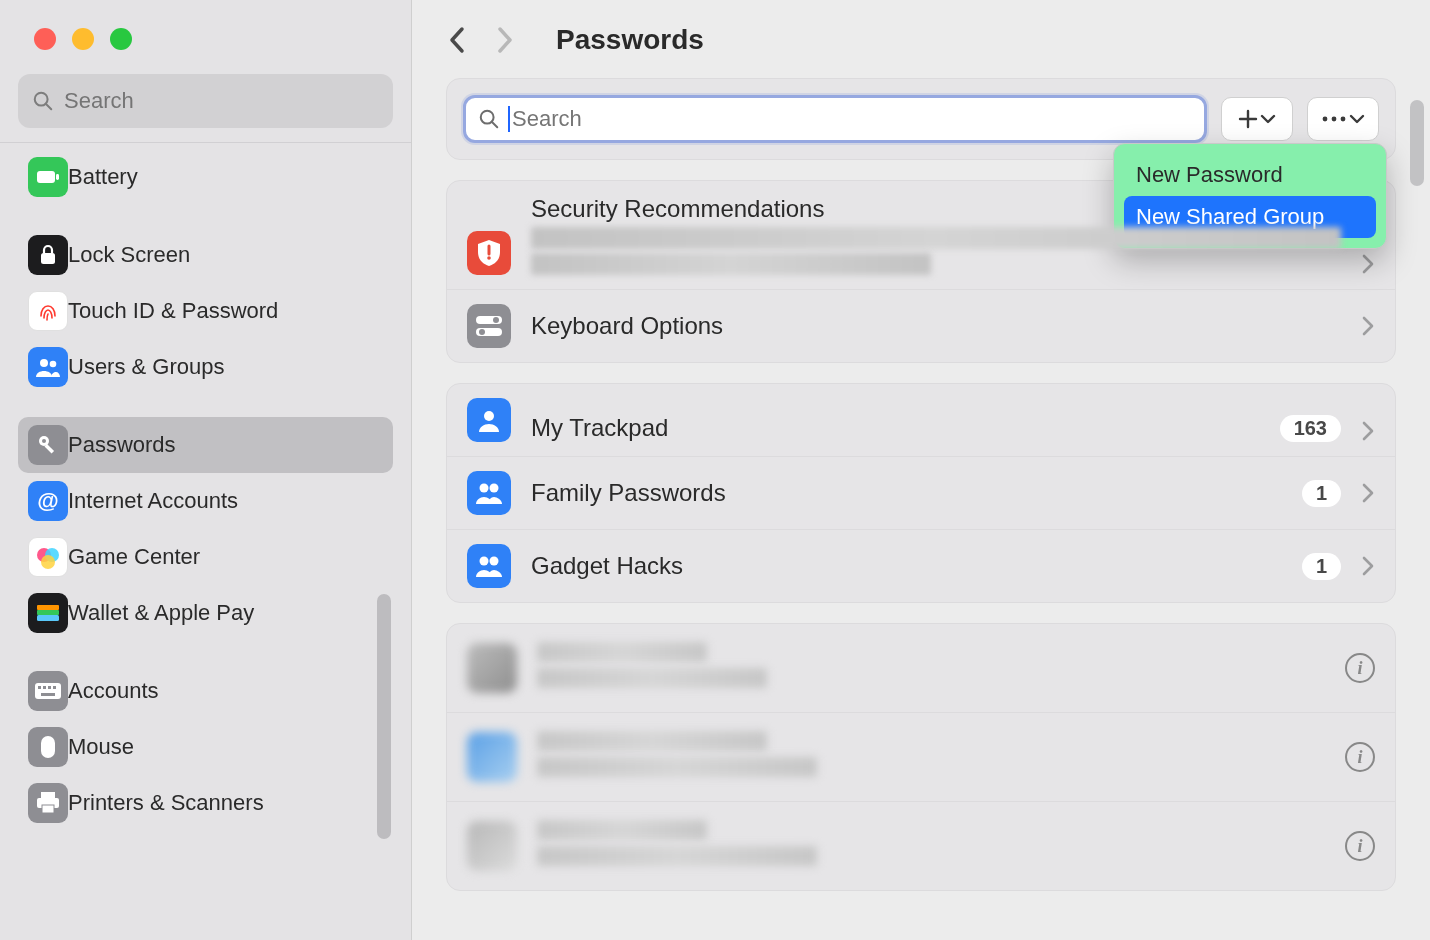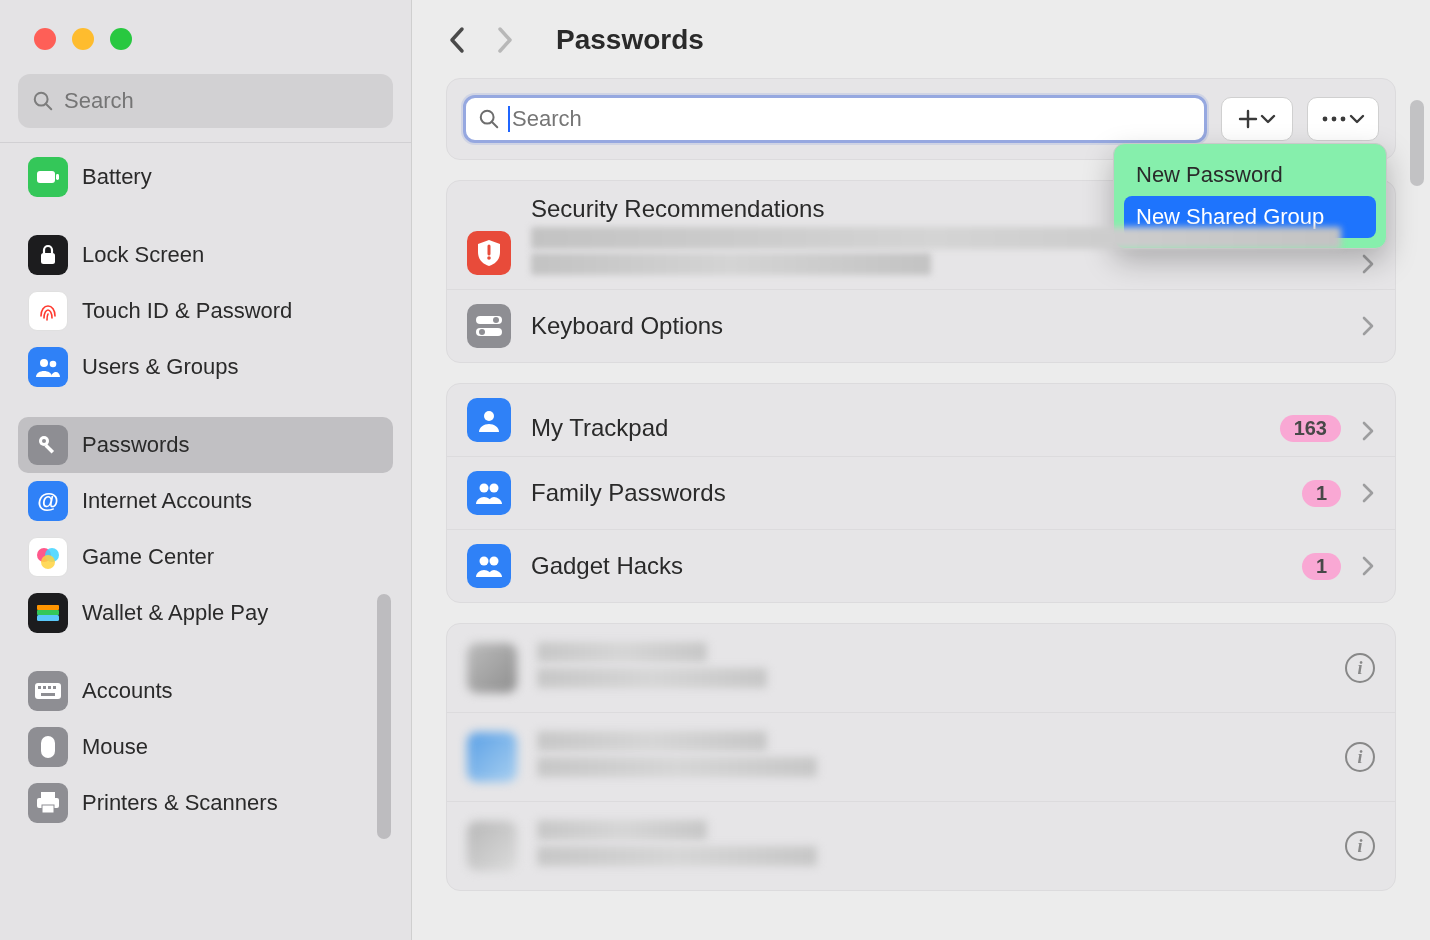--- a/index.html
+++ b/index.html
@@ -61,21 +61,20 @@
   border-top: 1px solid #d1d0d3;
 }
 .sb-scroll {
   position: relative;
   height: 100%;
 }
 .sb-group { margin-top: 22px; }
 .sb-item {
   display: flex;
   align-items: center;
-  gap: 14px;
   padding: 8px 10px;
   border-radius: 10px;
   cursor: default;
 }
 .sb-item.selected { background: #c1c0c3; }
 .sb-icon {
   width: 40px; height: 40px;
   border-radius: 9px;
   display: flex; align-items: center; justify-content: center;
   flex-shrink: 0;
@@ -188,21 +187,21 @@
 .row-body { flex: 1; }
 .row-title { font-size: 24px; font-weight: 500; }
 .row-sub {
   height: 22px; margin-top: 4px;
   background: linear-gradient(90deg,#c3c3c3,#d4d4d4,#c3c3c3);
   filter: blur(3px);
   border-radius: 2px;
 }
 .row-sub.short { width: 400px; }
 .badge {
-  background: #f9a8d4;
+  background: #ffffff;
   border-radius: 14px;
   padding: 2px 14px;
   font-size: 20px;
   color: #484848;
   font-weight: 600;
 }
 .chevron { color: #9d9d9f; }
 
 .info-btn {
   width: 30px; height: 30px;

